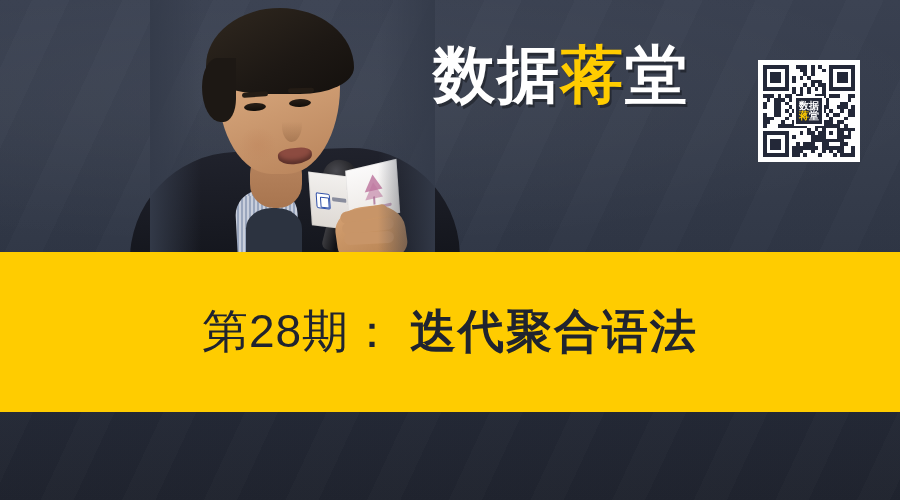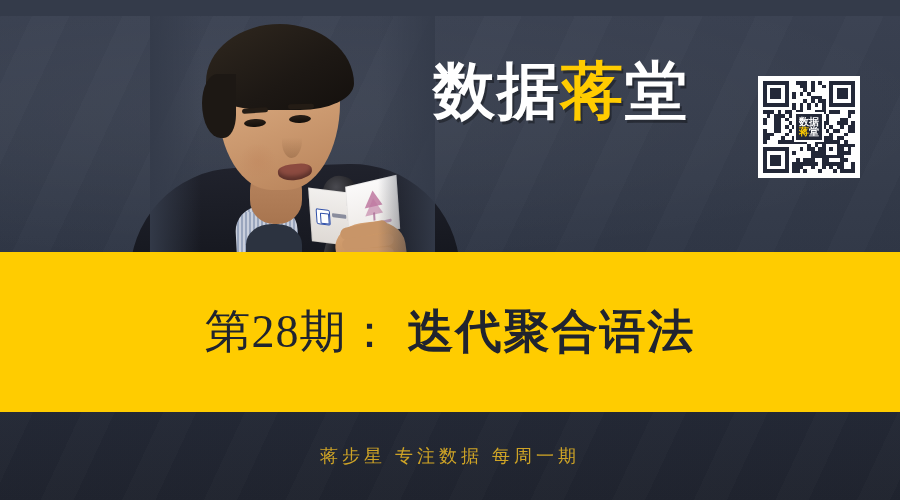--- a/index.html
+++ b/index.html
@@ -11,21 +11,21 @@
 
   #poster {
     position:relative;
     width:900px; height:500px;
     overflow:hidden;
     background:#343b4a;
   }
 
   
   .hero {
-    position:absolute; left:0; top:16px; width:900px; height:258px;
+    position:absolute; left:0; top:0; width:900px; height:258px;
     overflow:hidden;
     background:
       linear-gradient(180deg, #3a4151 0%, #353c4b 55%, #2f3645 100%);
   }
   .hero-streaks {
     position:absolute; inset:-40px;
     background:repeating-linear-gradient(
       115deg,
       rgba(255,255,255,0.013) 0px,
       rgba(255,255,255,0.013) 34px,
@@ -225,21 +225,21 @@
   }
   .qr-logo span{ font-size:10px; font-weight:700; color:#ffffff; letter-spacing:0; }
   .qr-logo span.y{ color:#ffcc00; }
 
   
   .banner{
     position:absolute; left:0; top:252px; width:900px; height:160px;
     background:#ffcc00;
     display:flex; align-items:center; justify-content:center;
   }
-  .banner-text{ white-space:nowrap; color:#20242f;font-family:Liberation Serif, serif; }
+  .banner-text{ white-space:nowrap; color:#20242f; }
   .banner-issue{
     font-size:46px; font-weight:400; letter-spacing:1px;
   }
   .banner-topic{
     font-size:46px; font-weight:700; letter-spacing:2px; margin-left:14px;
   }
 
   
   .footer{
     position:absolute; left:0; top:412px; width:900px; height:88px;
@@ -950,16 +950,15 @@
   </div>
 
   <div class="banner">
     <div class="banner-text">
       <span class="banner-issue">第28期：</span><span class="banner-topic">迭代聚合语法</span>
     </div>
   </div>
 
   <div class="footer">
     <div class="footer-streaks"></div>
-    <div class="footer-text">蒋步星  专注数据  每周一期</div>
   </div>
 
 </div>
 
 </body></html>

